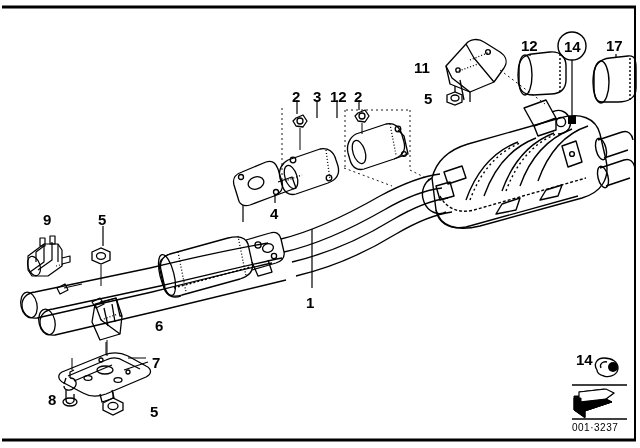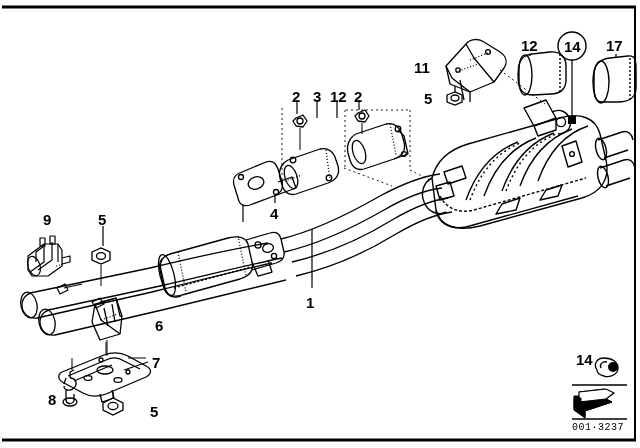--- a/index.html
+++ b/index.html
@@ -19,21 +19,21 @@
     font-family:Liberation Sans, sans-serif;
     font-weight:bold;
     font-size:15px;
     color:#000000;
     line-height:1;
     white-space:nowrap;
     user-select:none;
   }
   .partnum{
     position:absolute;
-    font-family:Liberation Mono, monospace;
+    font-family:Liberation Sans, sans-serif;
     font-size:10px;
     letter-spacing:0.5px;
     color:#000000;
     white-space:nowrap;
   }
 </style>
 </head>
 <body>
 
 <div id="sheet">

